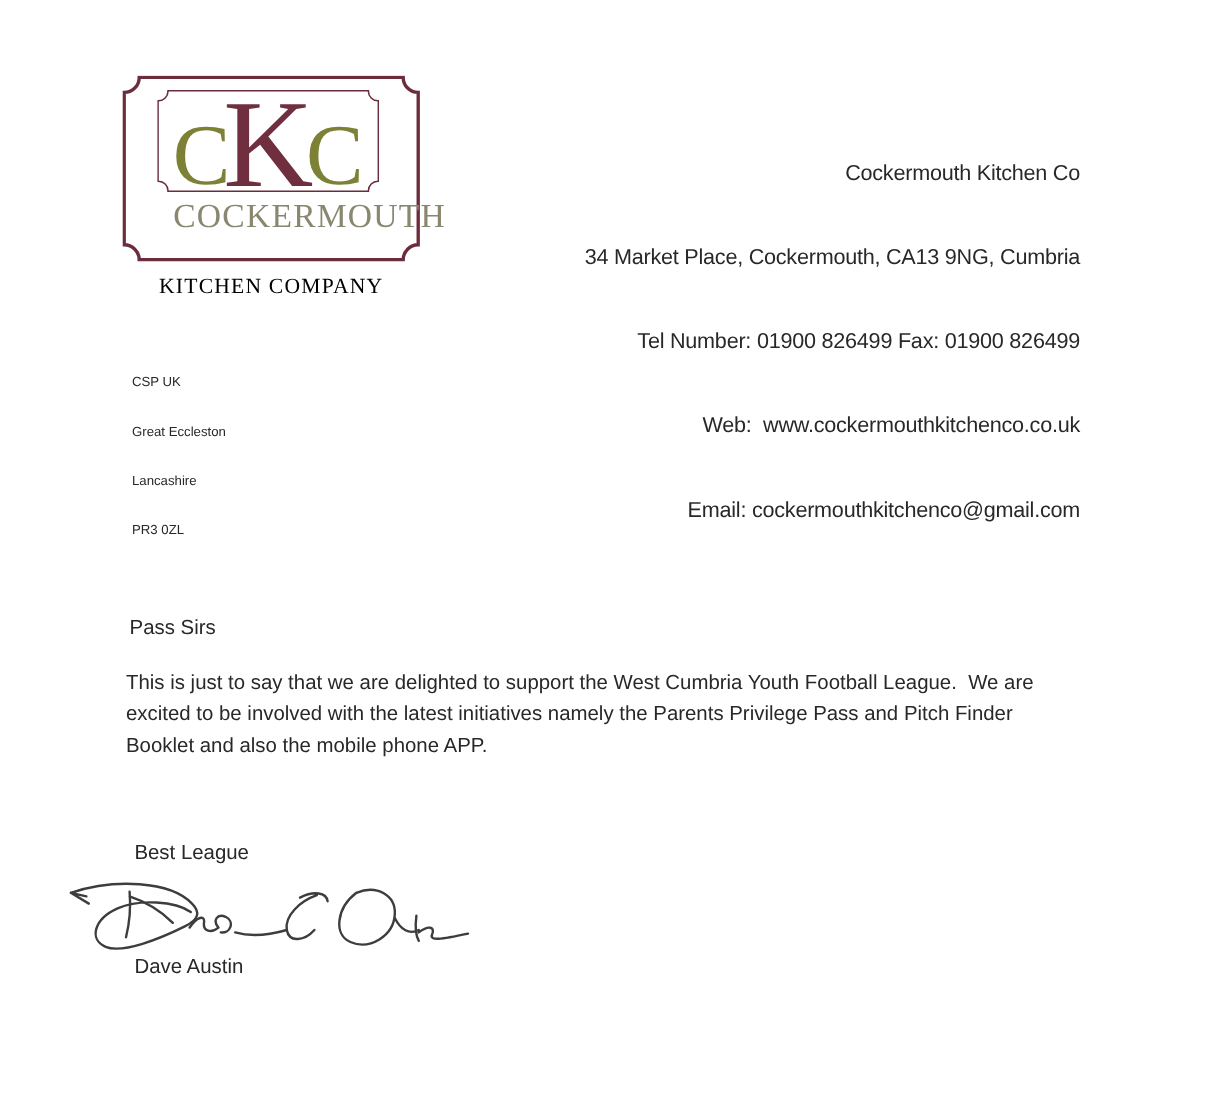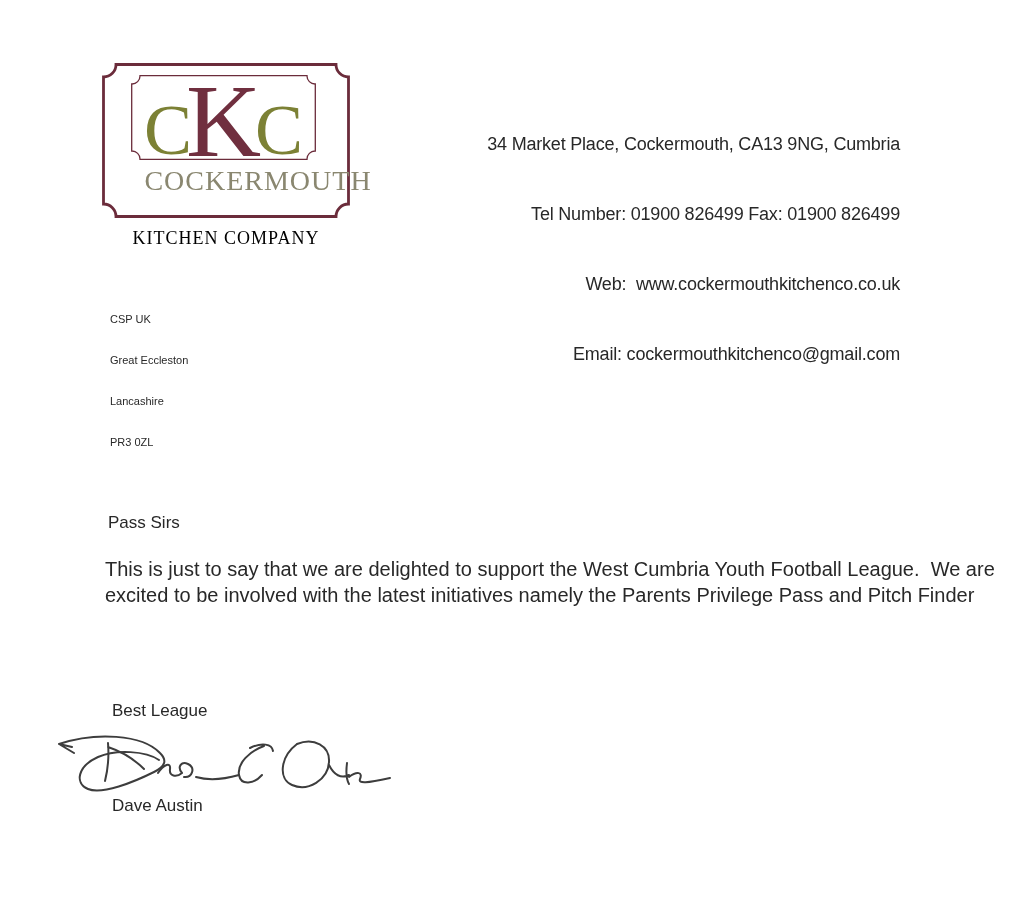--- a/index.html
+++ b/index.html
@@ -31,21 +31,21 @@
   .contact{
     position:absolute;right:124px;top:86px;
     text-align:right;font-size:18px;line-height:23.4px;
     letter-spacing:-0.2px;white-space:pre;
   }
   
   .recipient{position:absolute;left:110px;top:309px;font-size:11px;}
   .recipient div{line-height:21px;margin-bottom:20px;white-space:pre;}
   
   .salutation{position:absolute;left:108px;top:512px;font-size:17px;line-height:21px;white-space:pre;}
-  .body-text{position:absolute;left:105px;top:556px;font-size:20px;line-height:26.3px;}
+  .body-text{position:absolute;left:105px;top:556px;font-size:17px;line-height:26.3px;}
   .body-text div{white-space:pre;}
   .closing{position:absolute;left:112px;top:700px;font-size:17px;line-height:21px;white-space:pre;}
   .signature{position:absolute;left:50px;top:729px;}
   .signer{position:absolute;left:112px;top:795px;font-size:17px;line-height:21px;white-space:pre;}
 </style>
 </head>
 <body>
 
 <div class="page">
 
@@ -59,38 +59,40 @@
     <div class="ckc">
       <span class="c" style="color: rgb(124, 129, 53);">C</span>
       <span class="k" style="color: rgb(112, 47, 63);">K</span>
       <span class="c" style="color: rgb(124, 129, 53);">C</span>
     </div>
     <div class="logo-caption l1" style="color: rgb(138, 135, 112);">COCKERMOUTH</div>
     <div class="logo-caption l2" style="color: #000000; margin-top: 40px;">KITCHEN COMPANY</div>
   </div>
 
   <div class="contact" style="color: rgb(40, 40, 40);">
+    <div>Cockermouth Kitchen Co</div>
     <div>34 Market Place, Cockermouth, CA13 9NG, Cumbria</div>
     <div>Tel Number: 01900 826499 Fax: 01900 826499</div>
     <div>Web:  www.cockermouthkitchenco.co.uk</div>
     <div>Email: cockermouthkitchenco@gmail.com</div>
   </div>
 
   <div class="recipient" style="color: rgb(40, 40, 40);">
     <div>CSP UK</div>
     <div>Great Eccleston</div>
     <div>Lancashire</div>
     <div>PR3 0ZL</div>
   </div>
 
   <div class="salutation" style="color: rgb(40, 40, 40);">Pass Sirs</div>
 
   <div class="body-text" style="color: rgb(40, 40, 40);">
     <div>This is just to say that we are delighted to support the West Cumbria Youth Football League.  We are</div>
     <div>excited to be involved with the latest initiatives namely the Parents Privilege Pass and Pitch Finder</div>
+    <div>Booklet and also the mobile phone APP.</div>
   </div>
 
   <div class="closing" style="color: rgb(40, 40, 40);">Best League</div>
 
   <svg class="signature" width="345" height="78" viewBox="0 0 345 78">
     <g fill="none" stroke-width="2" stroke-linecap="round" stroke-linejoin="round" style="stroke: rgb(61, 61, 61);">
       <path d="M 9,15 l 15,9 M 9,15 l 13,3
                M 9,15 C 45,3 92,5 110,24 C 117,31 116,37 104,43 C 84,53 52,66 38,60 C 24,54 28,37 48,28 C 66,20 96,22 109,31"></path>
       <path d="M 58,14 C 59,26 58,40 55,52 M 58,18 C 70,22 84,30 94,40"></path>
       <path d="M 108,44 C 114,35 121,33 120,40 C 119,47 126,49 132,44 C 127,38 131,32 138,35 C 146,39 142,49 134,48

